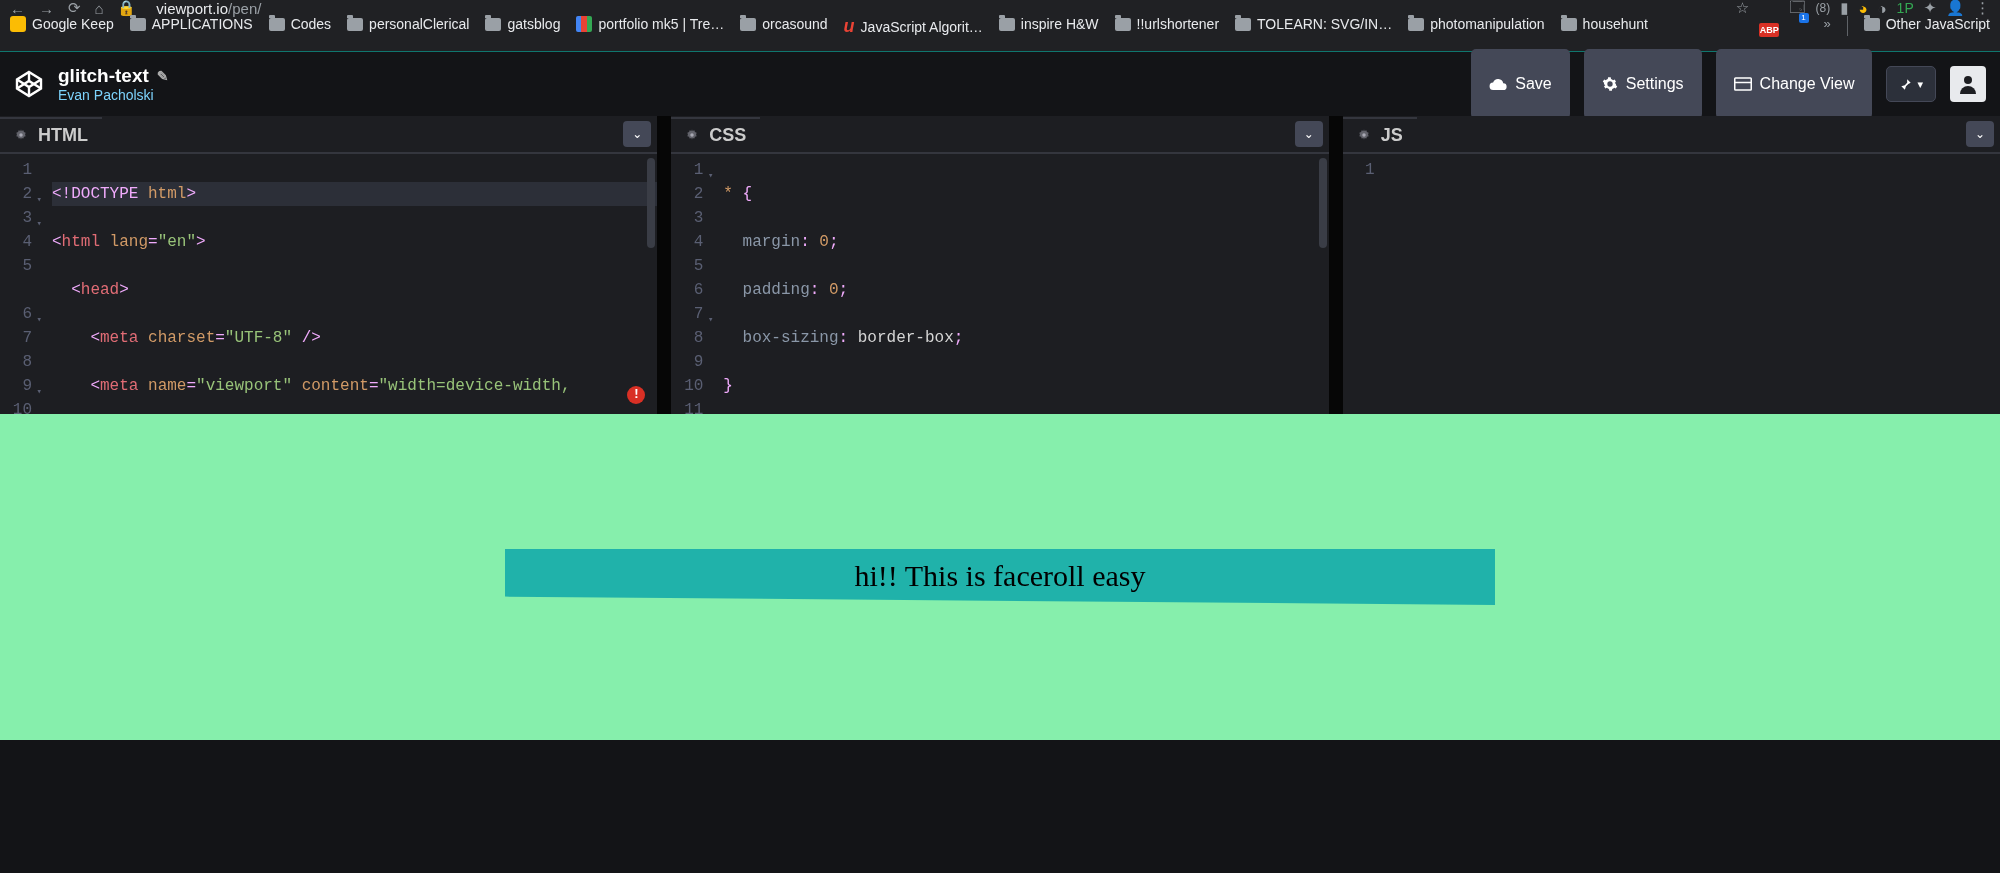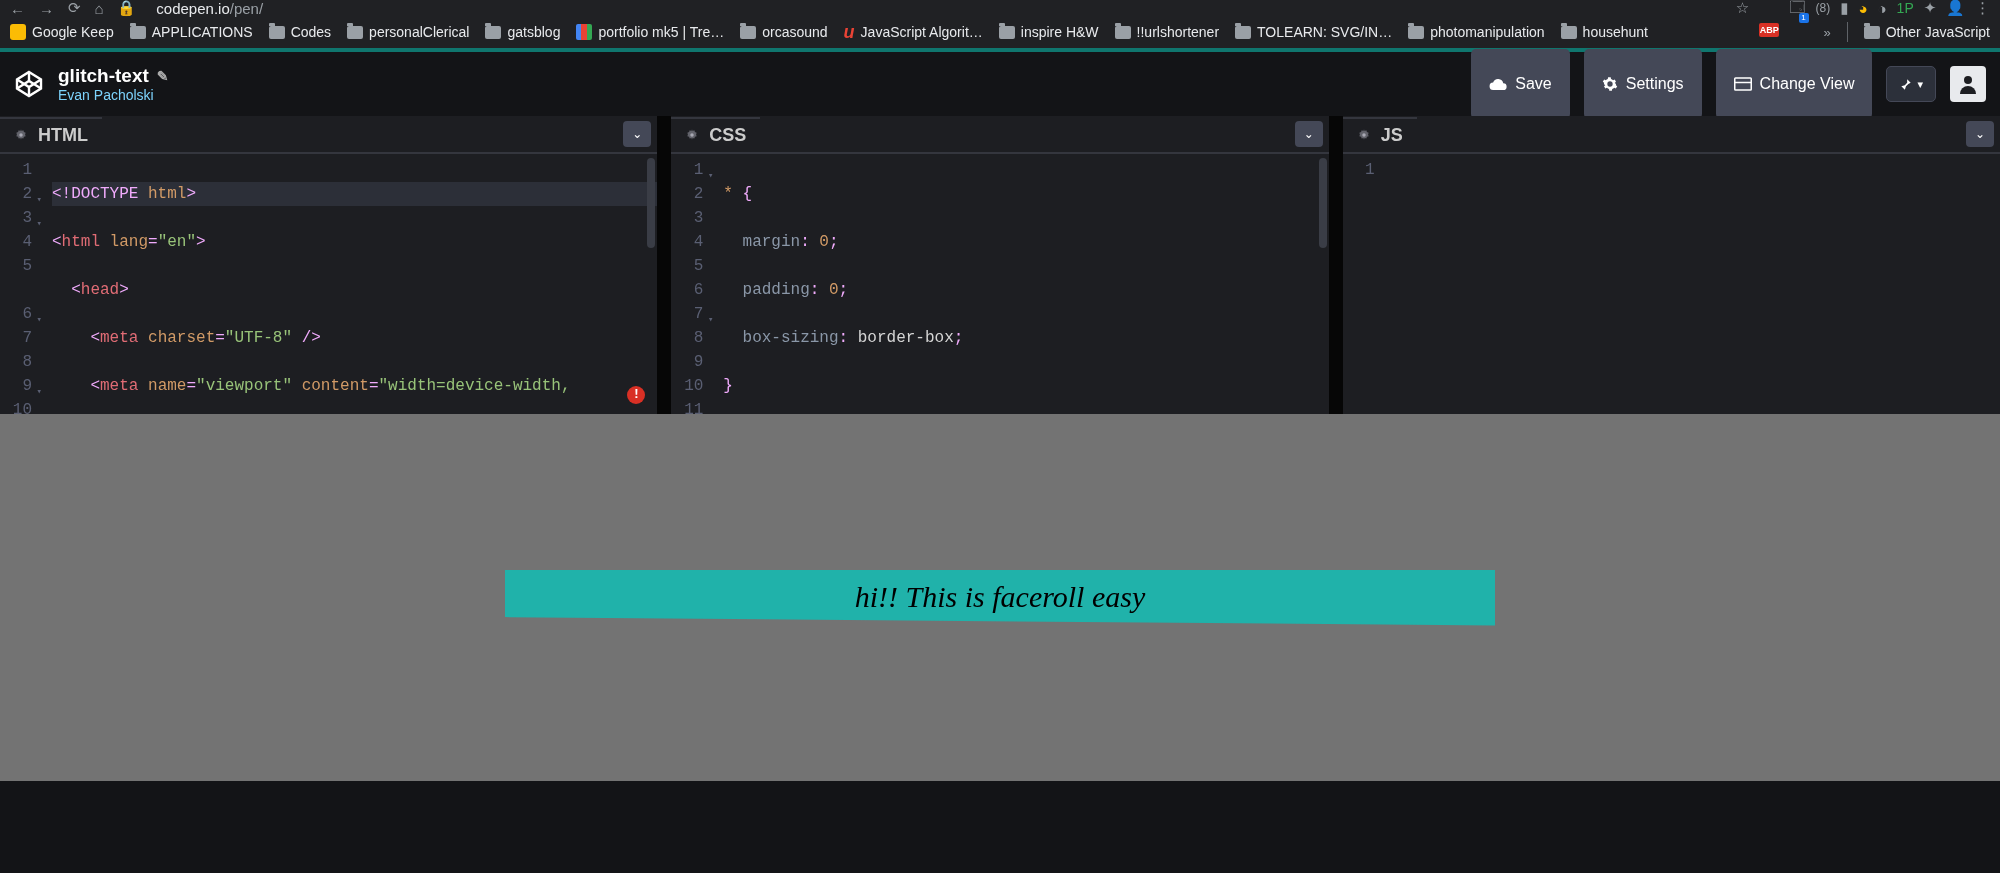--- a/index.html
+++ b/index.html
@@ -27,26 +27,26 @@
 .browser-bar .spacer { flex:1; }
 .browser-bar .right-icons { display:flex; gap:10px; align-items:center; }
 .icon-red { background:#d93025; color:white; font-size:9px; font-weight:bold; width:20px; height:14px; border-radius:2px; display:inline-flex; align-items:center; justify-content:center;margin-top:44px; }
 .icon-blue-badge { position:relative; }
 .icon-blue-badge .badge { position:absolute; bottom:-2px; right:-3px; background:#1a73e8; color:white; font-size:8px; width:10px; height:10px; border-radius:2px; display:flex; align-items:center; justify-content:center; }
 
 .bookmarks-bar {
   height: 36px;
   background: #202124;
   display: flex;
-  align-items: center;
+  align-items: flex-start;
   padding: 0 10px;
   gap: 16px;
   color: #e8eaed;
   font-size: 14px;
-  border-bottom: 4px solid #0f766e;
+  border-bottom: 1px solid #0f766e;
 }
 .bookmark { display:flex; align-items:center; gap:6px; cursor:pointer; white-space:nowrap; }
 .folder-icon { width:16px; height:13px; background:#9aa0a6; border-radius:2px; position:relative; }
 .folder-icon::before { content:''; position:absolute; top:-3px; left:0; width:6px; height:3px; background:#9aa0a6; border-radius:1px 1px 0 0; }
 .keep-icon { width:16px; height:16px; background:#fbbc04; border-radius:3px; }
 .u-icon { color:#ea4335; font-weight:bold; font-style:italic; font-size:18px; }
 .stripe-icon { width:16px; height:16px; background:linear-gradient(to right,#4285f4 33%,#ea4335 33%,#ea4335 66%,#34a853 66%); border-radius:2px; }
 .bookmarks-bar .spacer { flex:1; }
 .chevrons { color:#9aa0a6; font-size:13px; }
 .divider { width:1px; height:20px; background:#5f6368; }
@@ -176,26 +176,25 @@
   color:white;
   font-size:13px;
   font-weight:bold;
   display:flex;
   align-items:center;
   justify-content:center;
 }
 .scrollbar-v { position:absolute; right:2px; top:4px; width:8px; height:90px; background:#3a3d46; border-radius:4px; }
 
 .preview {
-  height: 367px;
-  background:#737373;
+  height: 326px;
+  background:#86efac;
   display:grid;
   place-items:center;
   place-content:center;
-  font-style:italic;
 }
 .preview-banner {
   width:990px;
   background:#20b2aa;
   color:#000;
   font-size:30px;
   font-family: Georgia, "Times New Roman", serif;
   text-align:center;
   padding:10px 0 12px 0;
   clip-path: polygon(0 0, 100% 0, 100% 100%, 0 85%);
@@ -206,21 +205,21 @@
 <body>
 
 <div class="browser-bar">
   <div class="nav-icons">
     <span>←</span>
     <span>→</span>
     <span>⟳</span>
     <span>⌂</span>
     <span>🔒</span>
   </div>
-  <div class="url"><b>codepen.io</b><span>/pen/</span></div>
+  <div class="url"><b>viewport.io</b><span>/pen/</span></div>
   <div class="spacer"></div>
   <div class="right-icons">
     <span>☆</span>
     <span class="icon-red">ABP</span>
     <span class="icon-blue-badge">🗔<span class="badge">1</span></span>
     <span style="color:#9aa0a6;font-size:12px;">(8)</span>
     <span>▮</span>
     <span style="color:#fbbc04;">◕</span>
     <span>◑</span>
     <span style="color:#34a853;font-size:14px;">1P</span>

